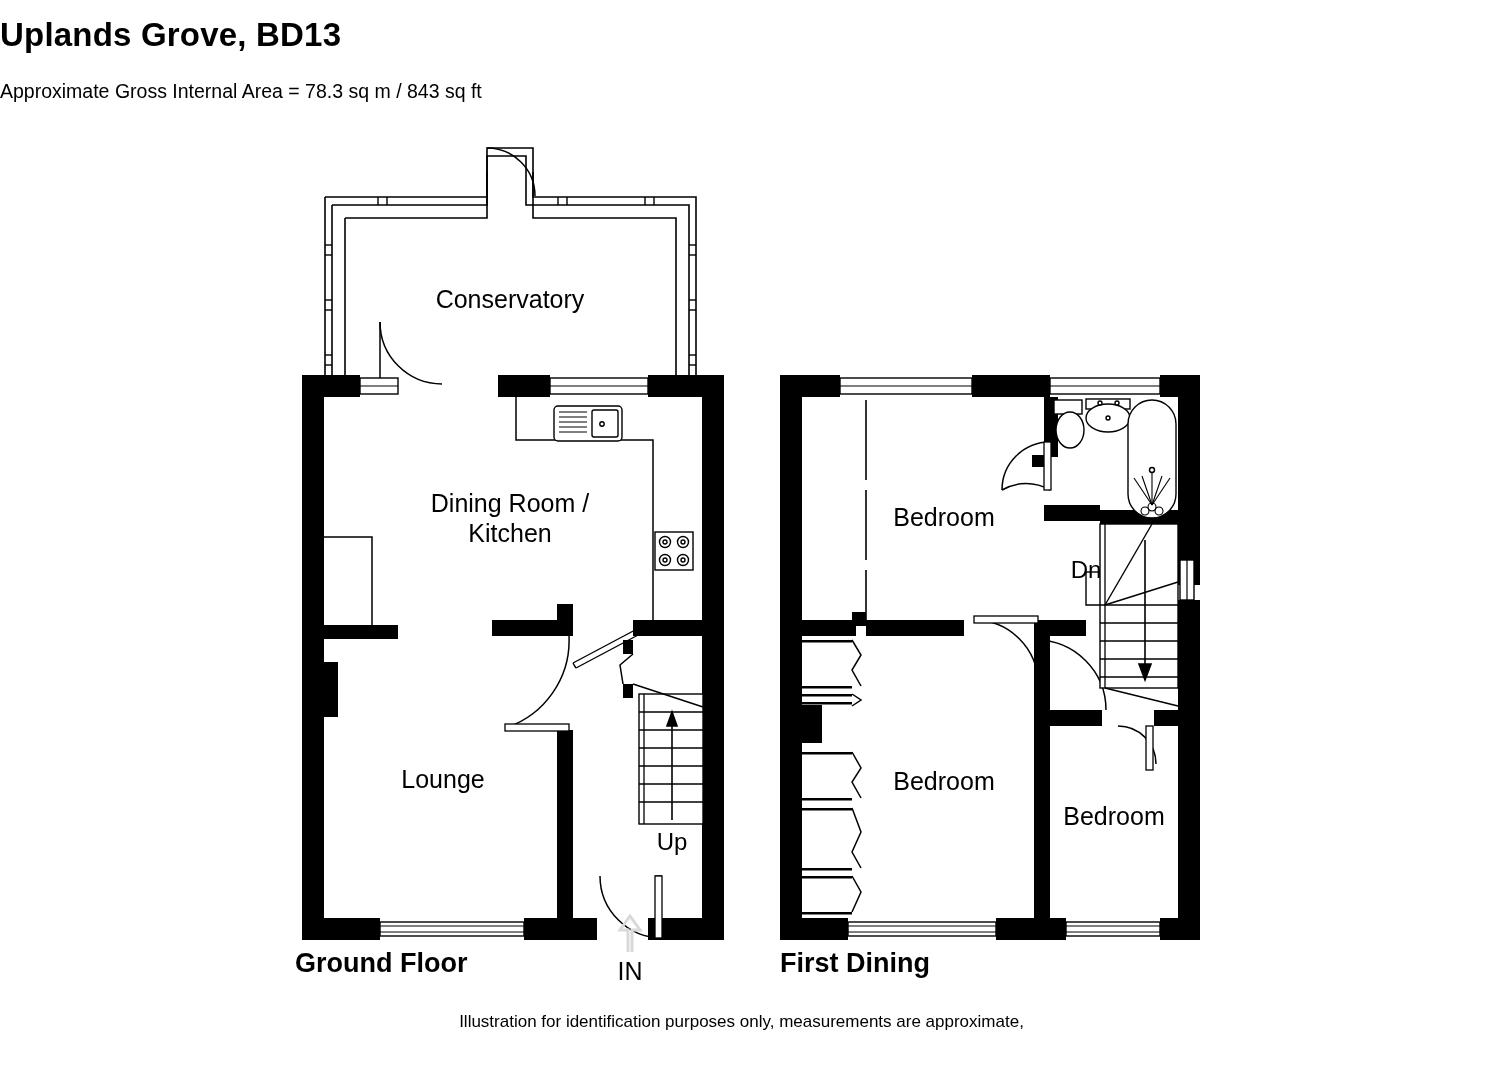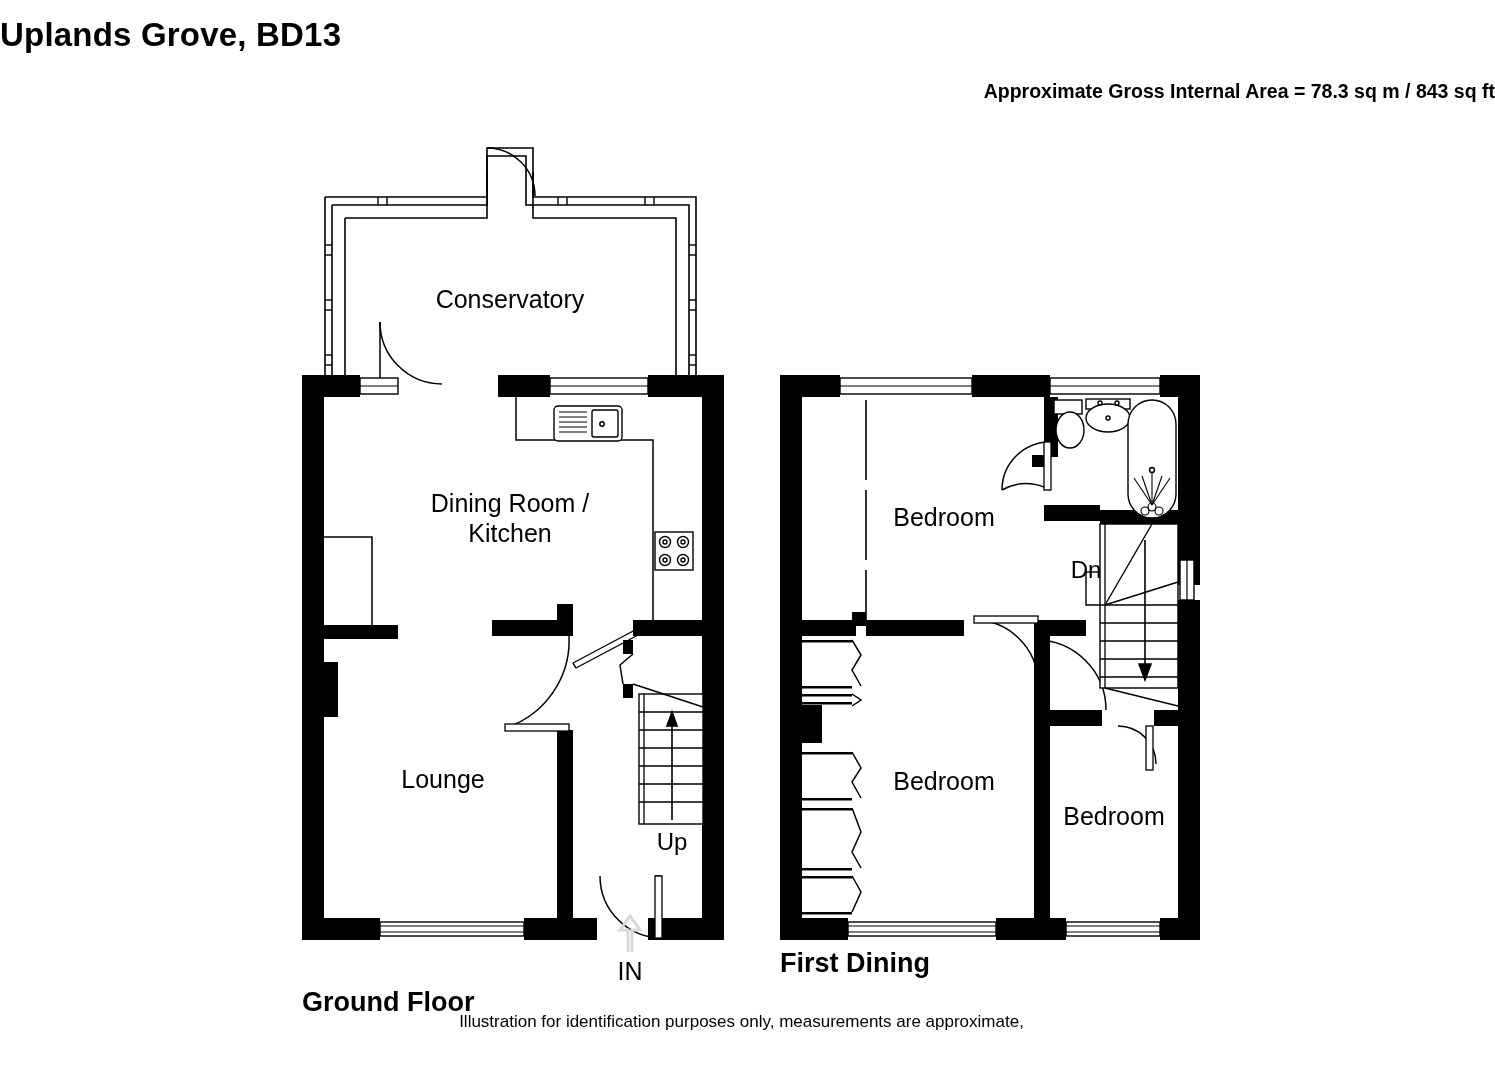--- a/index.html
+++ b/index.html
@@ -28,39 +28,39 @@
     text-align: left;
     font-size: 33px;
     font-weight: bold;
     letter-spacing: 0.2px;
   }
   .subtitle {
     position: absolute;
     top: 80px;
     left: 0;
     width: 1495px;
-    text-align: right;
+    text-align: left;
     font-size: 19.5px;
-    font-weight: bold;
+    font-weight: normal;
   }
   .footer {
     position: absolute;
     top: 1008px;
     left: 0;
     width: 1483px;
     text-align: center;
     font-size: 17px;
     line-height: 27px;
   }
   .floor-label {
     position: absolute;
     font-size: 27px;
     font-weight: bold;
   }
-  #gf-label { left: 302px; top: 948px; margin-top: 39px; }
+  #gf-label { left: 295px; top: 948px; }
   #ff-label { left: 780px; top: 948px; }
   svg.plan {
     position: absolute;
     left: 0;
     top: 0;
     width: 1495px;
     height: 1080px;
   }
   .rm-label {
     font-family: "Liberation Sans", sans-serif;

